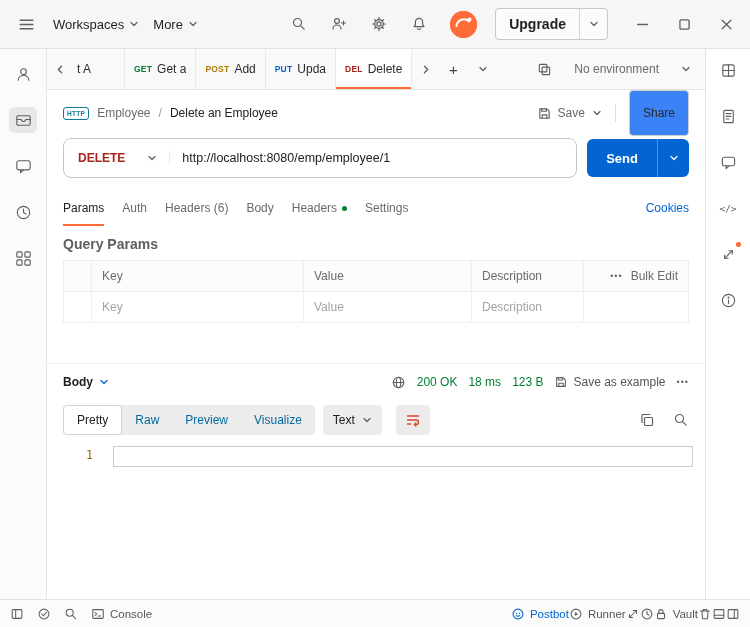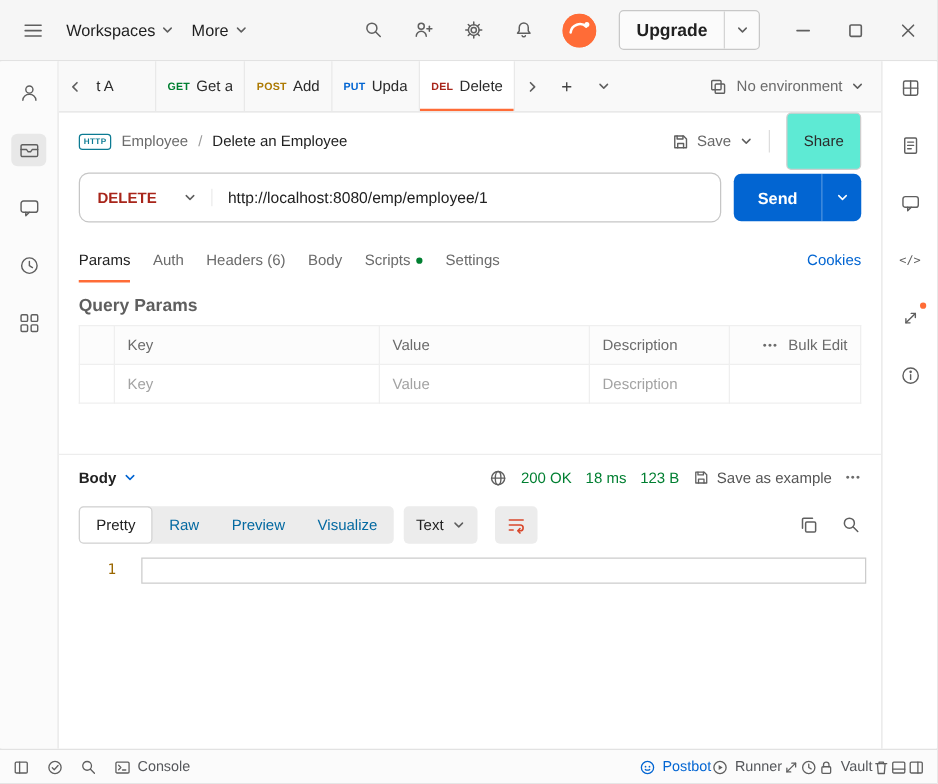--- a/index.html
+++ b/index.html
@@ -32,32 +32,32 @@
   .tabbar{height:40px;background:#f9f9f9;border-bottom:1px solid #e4e4e4;display:flex;align-items:stretch;flex:none}
   .navchev{width:26px;display:flex;align-items:center;justify-content:center;cursor:pointer}
   .tab{display:flex;align-items:center;gap:5px;padding:0 9px;border-right:1px solid #e9e9e9;font-size:12px;color:#2b2b2b;cursor:pointer;position:relative;white-space:nowrap;overflow:hidden}
   .tab .m{font-size:8.5px;font-weight:700;letter-spacing:.2px}
   .tab .lbl{overflow:hidden;max-width:46px}
   .tab.first{width:38px;padding-left:4px}
   .tab.active{background:#fff}
   .tab.active::after{content:"";position:absolute;left:0;right:0;bottom:0;height:2px;background:#ff6c37}
   .m-get{color:#007f31}.m-post{color:#ad7a03}.m-put{color:#0265d2}.m-del{color:#a8251a}
   .tab-plus,.tab-caret{width:30px;display:flex;align-items:center;justify-content:center;cursor:pointer;color:#444;font-size:15px}
-  .envsel{margin-left:auto;display:flex;align-items:center;gap:7px;padding:0 14px;color:#6b6b6b;cursor:pointer}
+  .envsel{margin-left:auto;display:flex;align-items:center;gap:22px;padding:0 14px;color:#6b6b6b;cursor:pointer}
 
   
   .crumb{height:46px;display:flex;align-items:center;padding:0 16px;gap:8px;flex:none}
   .http-badge{font-size:6.5px;font-weight:700;color:#0c7b93;border:1px solid #0c7b93;border-radius:3px;padding:2px 3px;letter-spacing:.3px}
   .crumb .col{color:#6b6b6b}
   .crumb .sep{color:#9b9b9b}
   .crumb .name{color:#212121}
   .crumb-right{margin-left:auto;display:flex;align-items:center;gap:7px}
   .savebtn{display:flex;align-items:flex-start;gap:6px;color:#686868;cursor:pointer}
   .vdiv{width:1px;height:18px;background:#ddd;margin:0 6px}
-  .sharebtn{border:1px solid #cdcdcd;border-radius:4px;padding:15px 13px;color:#2b2b2b;cursor:pointer;background:#5eead4}
+  .sharebtn{border:1px solid #cdcdcd;border-radius:4px;padding:15px 13px;color:#2b2b2b;cursor:pointer;background:#3b82f6}
 
   
   .urlrow{display:flex;align-items:center;gap:10px;padding:2px 16px 12px;flex:none}
   .urlbox{flex:1;display:flex;align-items:center;height:38px;border:1px solid #c6c6c6;border-radius:8px;background:#fff;min-width:0}
   .method{display:flex;align-items:center;gap:22px;padding:0 12px 0 14px;font-weight:700;font-size:12px;cursor:pointer;color:#a8251a}
   .urltext{flex:1;border-left:1px solid #ececec;padding:0 12px;font-size:12.5px;color:#212121;white-space:nowrap;overflow:hidden;cursor:text}
   .send{display:flex;height:38px;border-radius:6px;overflow:hidden;background:#0265d2;color:#fff;flex:none}
   .send-main{display:flex;align-items:center;padding:0 19px;font-size:13px;font-weight:600;cursor:pointer}
   .send-caret{width:31px;display:flex;align-items:center;justify-content:center;border-left:1px solid rgba(255,255,255,.3);cursor:pointer}
   .send svg.ic{stroke:#fff}
@@ -322,21 +322,21 @@
           </span>
         </span>
       </div>
 
       <div class="reqtabs">
         <span class="rtab active">Params</span>
         <span class="rtab">Auth</span>
         <span class="rtab">Headers (6)</span>
         <span class="rtab">Body</span>
         <span class="rtab">
-          <span>Scripts</span>
+          <span>Headers</span>
           <span class="gdot"></span>
         </span>
         <span class="rtab">Settings</span>
         <span class="cookies">Cookies</span>
       </div>
 
       <div class="qp-title">Query Params</div>
       <table class="params">
         <colgroup>
             <col style="width:28px">

